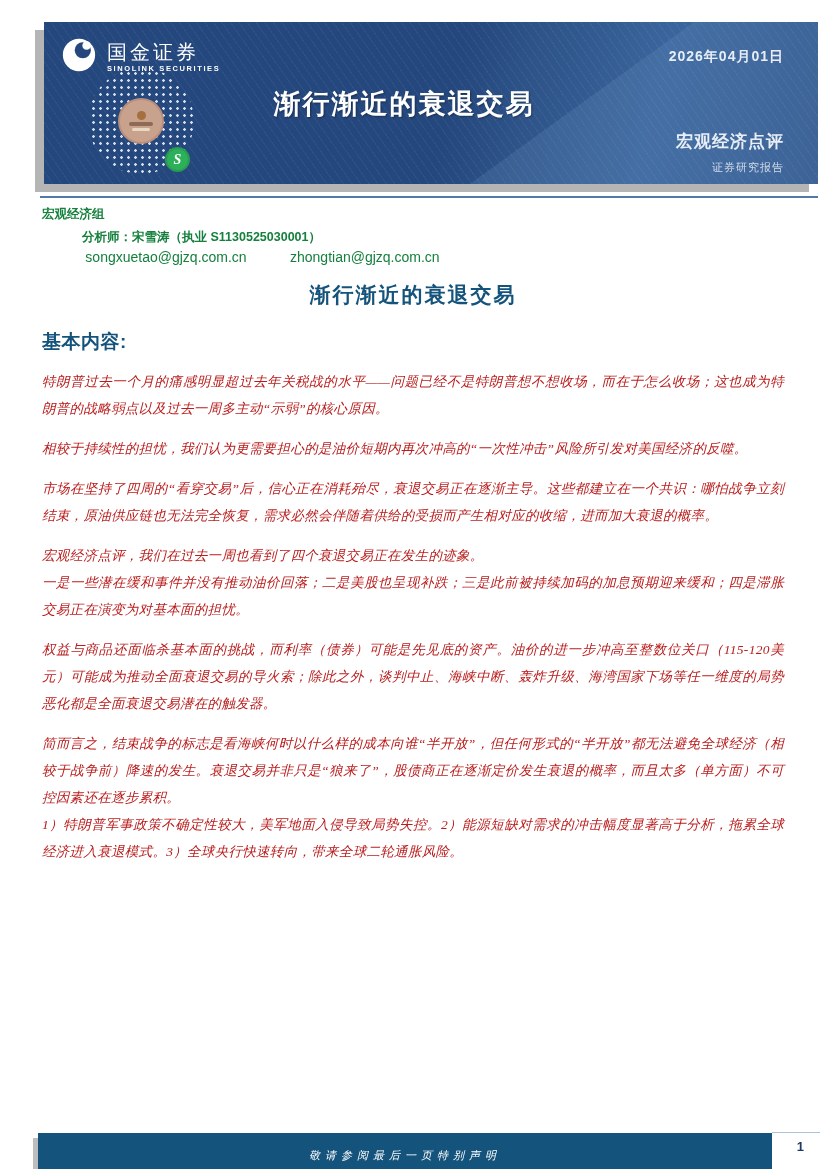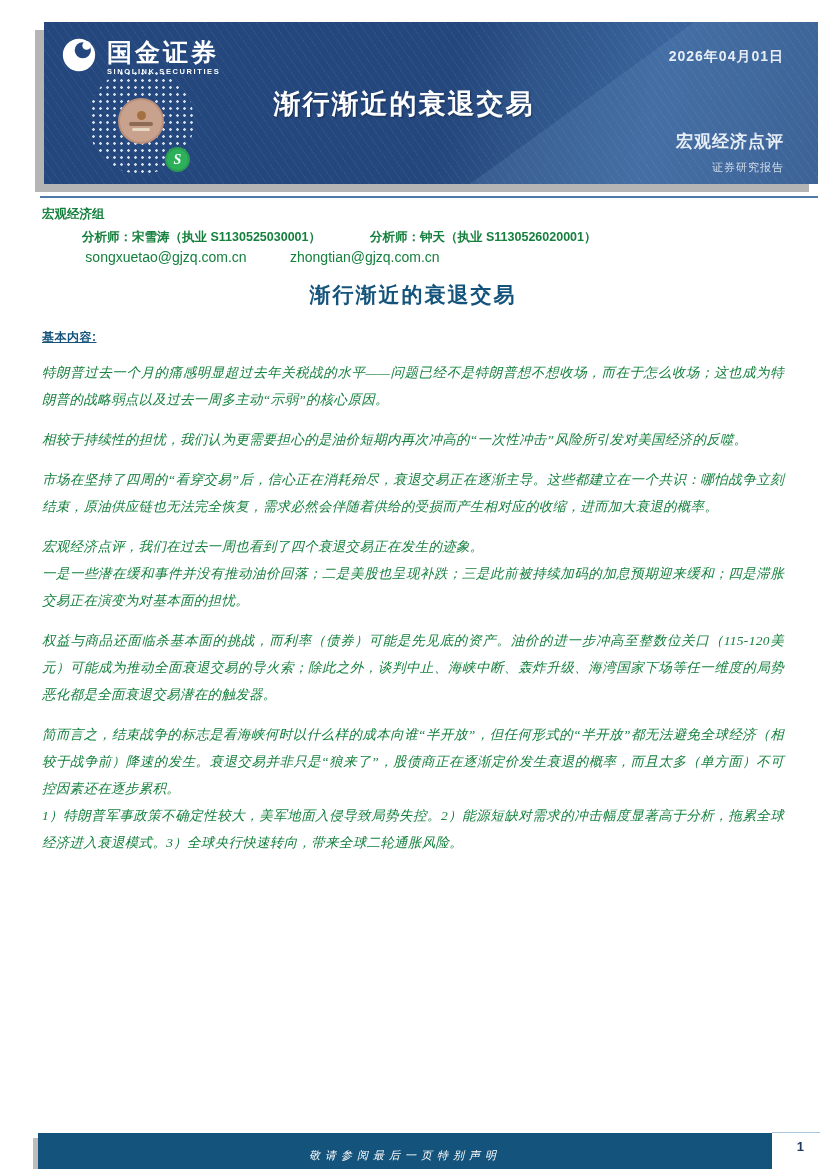--- a/index.html
+++ b/index.html
@@ -23,21 +23,21 @@
     background:repeating-linear-gradient(55deg, rgba(255,255,255,.05) 0 1px, transparent 1px 7px);
     pointer-events:none;
   }
   .band::after{
     content:""; position:absolute; inset:0;
     background:rgba(120,160,205,.18);
     clip-path:polygon(84% 0, 100% 0, 100% 100%, 55% 100%);
     pointer-events:none;
   }
   .brand{position:absolute; left:16px; top:14px; display:flex; align-items:center; gap:9px;}
-  .brand-text .cn{font-size:25px; font-weight:bold; letter-spacing:3px; line-height:1.15;}
+  .brand-text .cn{font-size:20px; font-weight:normal; letter-spacing:3px; line-height:1.15;}
   .brand-text .en{font-size:7.5px; letter-spacing:1.6px; font-weight:bold;}
   .date{position:absolute; right:34px; top:26px; font-size:14px; font-weight:bold; letter-spacing:1px;}
   .band-title{position:absolute; left:0; right:54px; top:64px; text-align:center;
     font-size:27px; font-weight:bold; letter-spacing:2px; text-shadow:1px 1px 2px rgba(0,0,0,.35);}
   .band-cat{position:absolute; right:34px; top:108px; font-size:17px; font-weight:bold; letter-spacing:1px;}
   .band-sub{position:absolute; right:34px; top:138px; font-size:11px; color:rgba(255,255,255,.85); letter-spacing:1px;}
 
   
   .qr{position:absolute; left:44px; top:46px; width:106px; height:106px; border-radius:50%;
       background-image:radial-gradient(rgba(230,238,248,.9) 1.2px, transparent 1.5px);
@@ -60,23 +60,23 @@
   .team .group{font-size:12.5px; font-weight:bold; margin-bottom:4px;}
   .team .row{display:flex;}
   .team .col1{width:248px;}
   .team .label{font-size:12.5px; font-weight:bold; line-height:20px;margin-left:40px;}
   .team .mail{font-size:14px; line-height:20px;text-align:center;}
 
   
   .article-title{position:absolute; left:0; right:0; top:281px; text-align:center;
       font-size:21px; font-weight:bold; letter-spacing:2px; color:var(--accent);}
   .content{position:absolute; left:42px; top:329px; width:742px;}
-  .h-section{font-size:12px; font-weight:bold; color:var(--accent); letter-spacing:.5px;text-decoration:underline;}
+  .h-section{font-size:19px; font-weight:bold; color:var(--accent); letter-spacing:.5px;}
   .content p{margin:13px 0 0; font:italic 13.5px/27px "Liberation Serif", serif;
-      color:#15803d; text-align:justify; letter-spacing:.3px;}
+      color:#b91c1c; text-align:justify; letter-spacing:.3px;}
   .content p.tight{margin-top:0;}
   .risk-head{margin-top:26px; font-size:15px; font-weight:bold; color:var(--accent); letter-spacing:.5px;}
 
   
   .footer-bar{position:absolute; left:38px; top:1133px; width:734px; height:44px;
       background:var(--accent); box-shadow:-5px 5px 0 0 #bdbdbd;
       display:flex; align-items:center; justify-content:center;}
   .footer-bar .txt{color:#fff; font:italic 11px "Liberation Serif", serif; letter-spacing:5px;}
   .footer-line{position:absolute; top:1132px; left:772px; width:48px; height:1px; background:#a9c3da;}
   .page-num{position:absolute; top:1139px; right:22px; font-size:13px; color:#1f3864; font-weight:bold;}
@@ -115,21 +115,20 @@
       <div class="wechat">S</div>
     </div>
   </div>
 
   <div class="rule"></div>
 
   <div class="team">
     <div class="group">宏观经济组</div>
     <div class="row">
       <div class="col1 label">分析师：宋雪涛（执业 S1130525030001）</div>
-      <div class="label">分析师：钟天（执业 S1130526020001）</div>
     </div>
     <div class="row">
       <div class="col1 mail">songxuetao@gjzq.com.cn</div>
       <div class="mail">zhongtian@gjzq.com.cn</div>
     </div>
   </div>
 
   <div class="article-title">渐行渐近的衰退交易</div>
 
   <div class="content">

